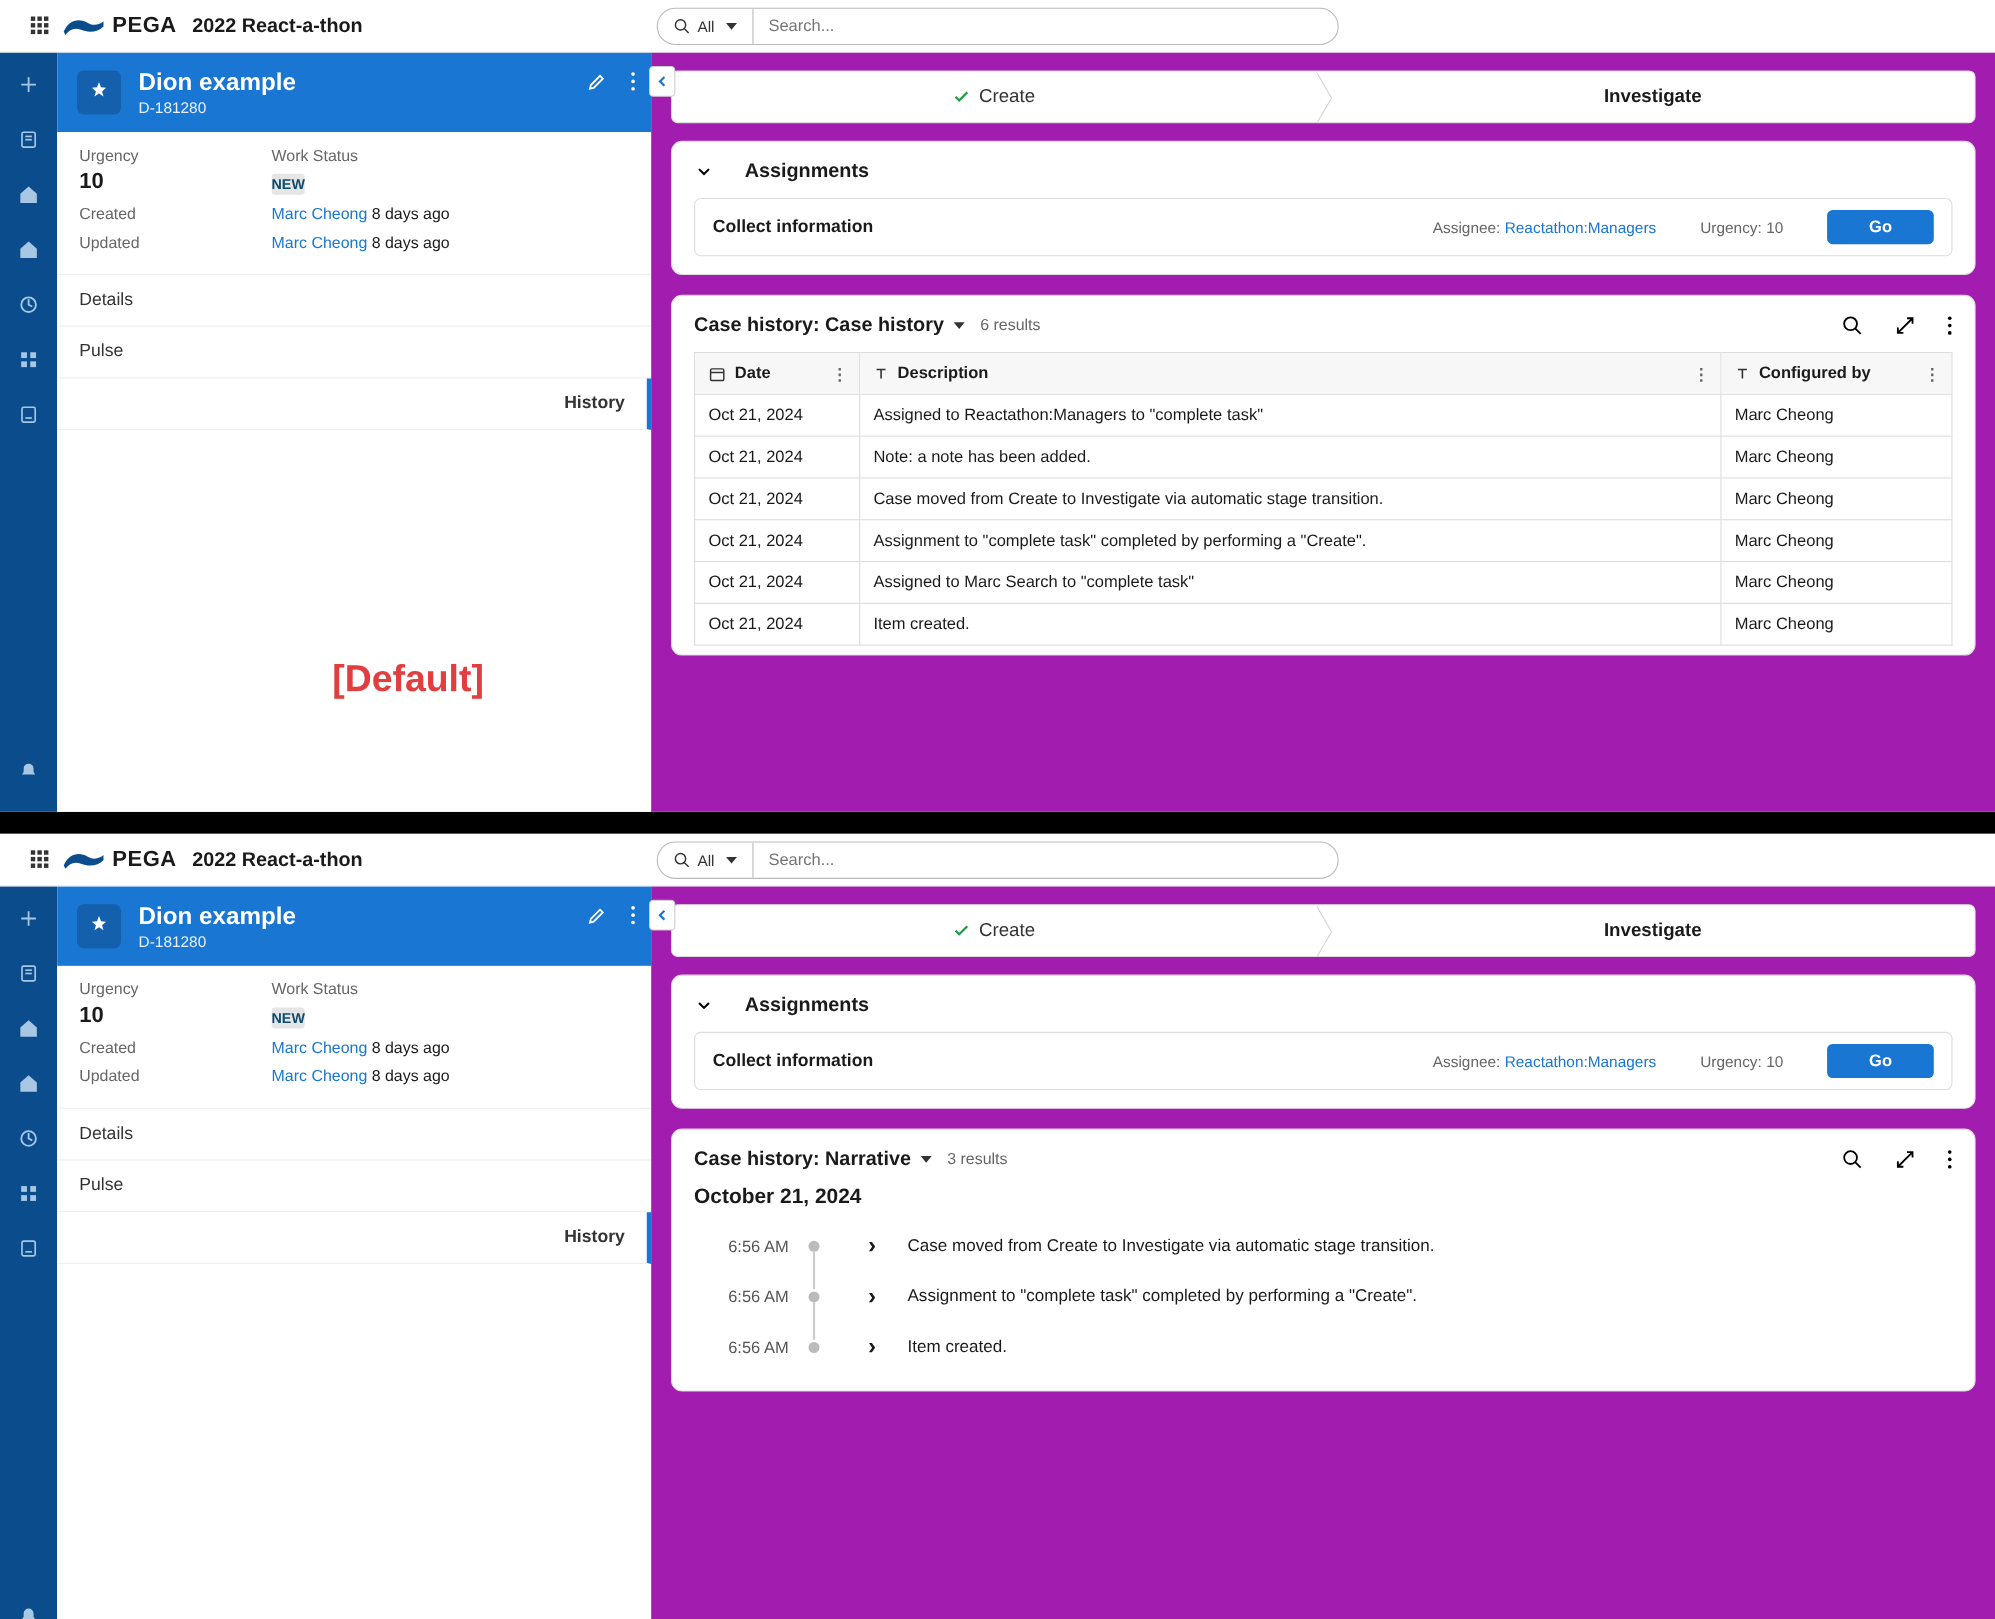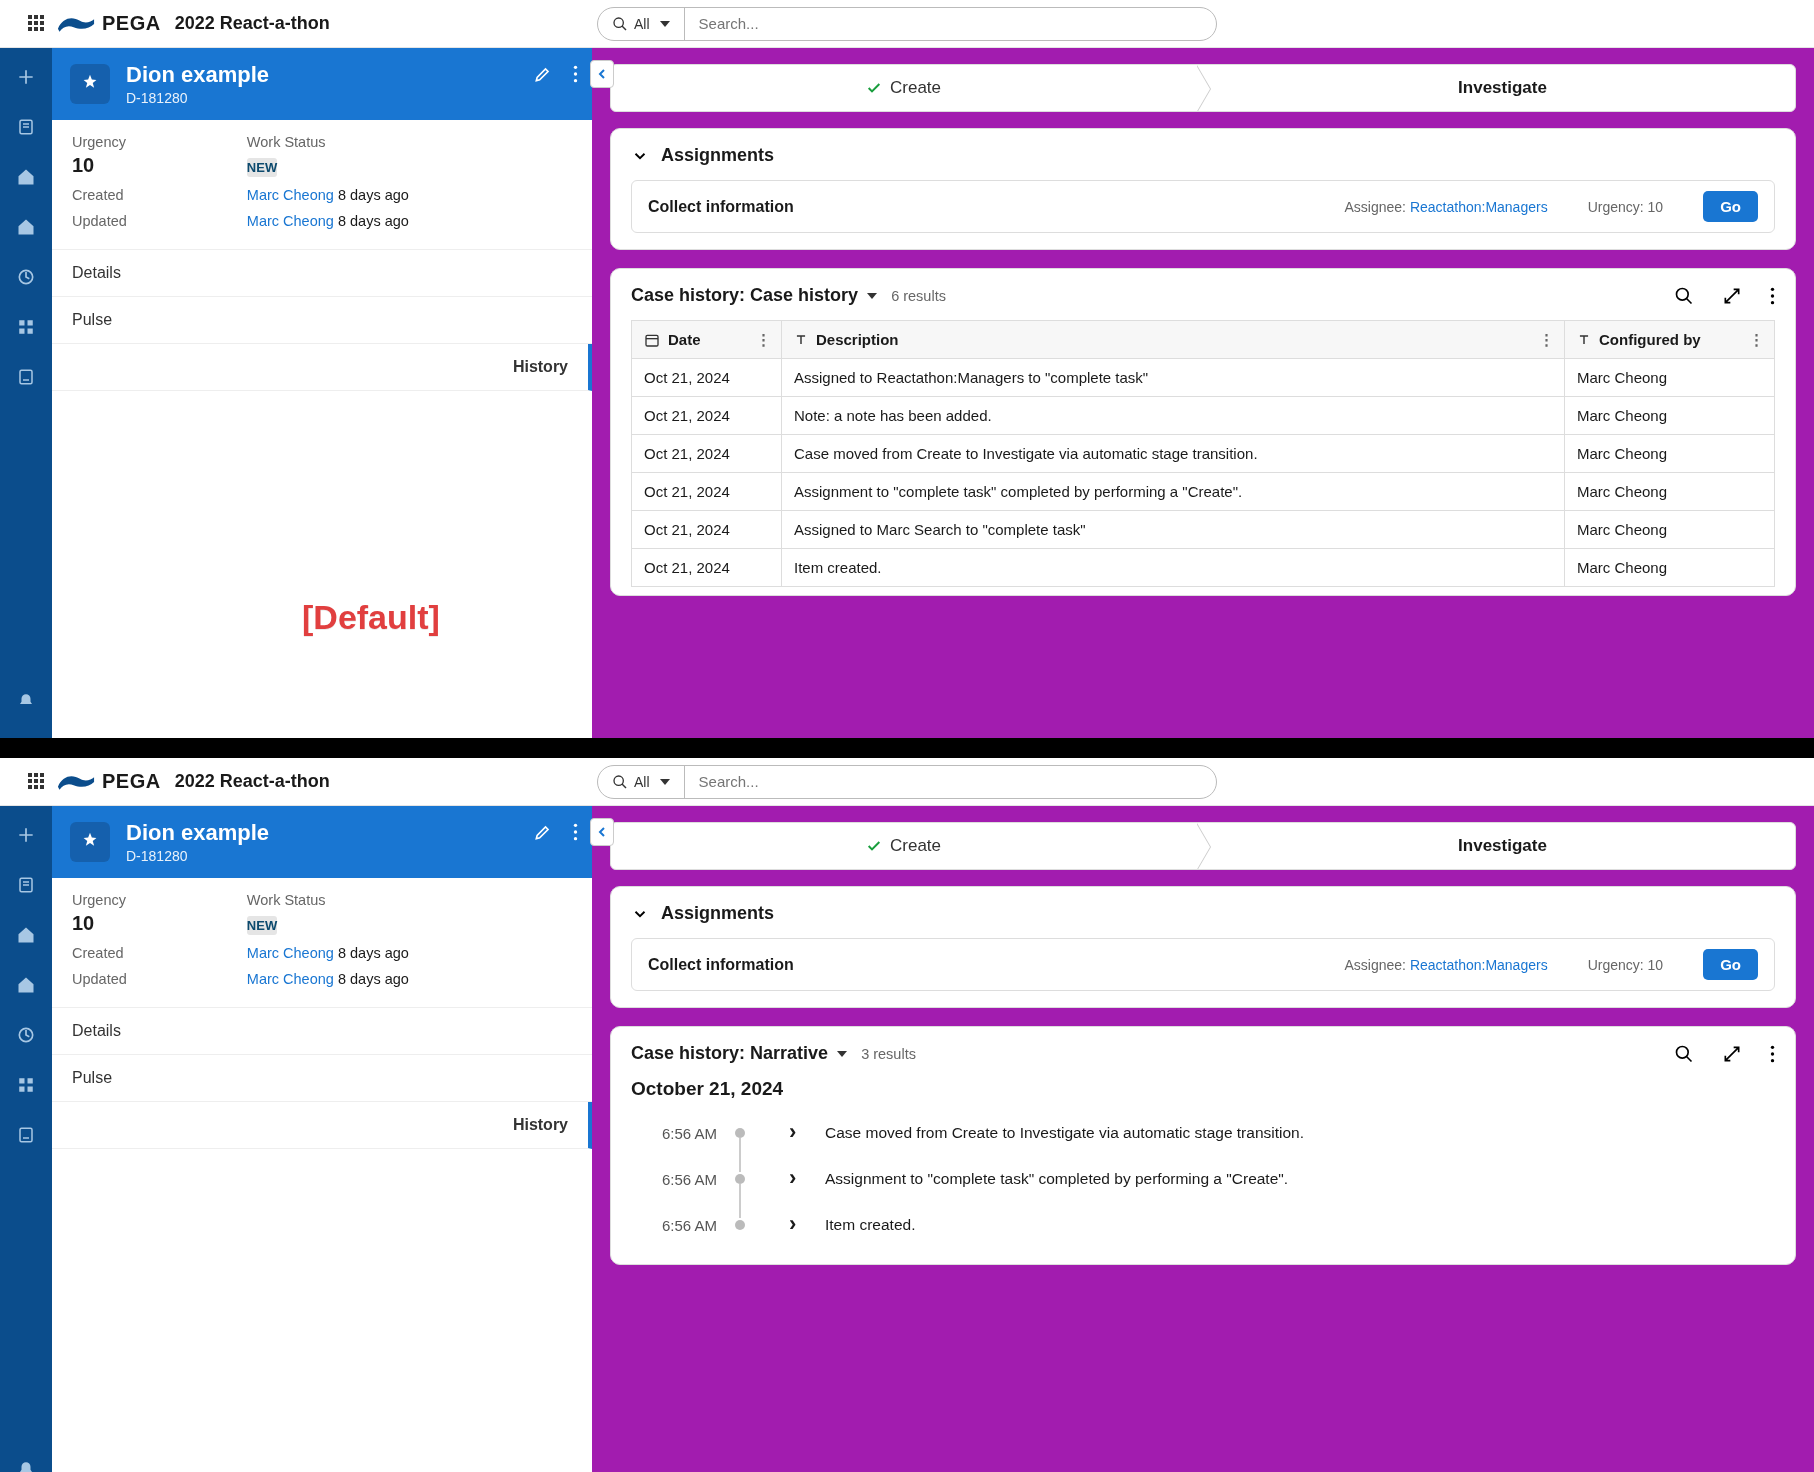--- a/index.html
+++ b/index.html
@@ -36,25 +36,25 @@
   .overlay-label { position:absolute; font-weight:900; font-size:34px; color:#e13f3f; text-shadow:0 1px 0 rgba(0,0,0,0.08);}
   .main { flex:1; background:#a21caf; padding:16px 18px; position:relative;}
   .collapse-tab { position:absolute; left:-2px; top:12px; width:24px; height:28px; background:#fff; border:1px solid #ccc; border-radius:4px; display:flex; align-items:center; justify-content:center;}
   .stepper { background:#fff; border:1px solid #ddd; border-radius:6px; height:48px; display:flex; align-items:stretch; overflow:hidden; margin-bottom:16px;}
   .step { flex:1; display:flex; align-items:center; justify-content:center; gap:8px; font-size:17px; font-weight:500; position:relative;}
   .step.done { color:#333; }
   .step.done .check { color:#1a9e3e; }
   .step.active { font-weight:700; }
   .step-arrow { width:0; height:0; border-top:24px solid transparent; border-bottom:24px solid transparent; border-left:14px solid #fff; filter: drop-shadow(1px 0 0 #ccc);}
   .card { background:#fff; border:1px solid #ddd; border-radius:10px; padding:16px 20px; margin-bottom:18px;}
-  .card-head { display:flex; align-items:center; gap:12px; font-size:18px; font-weight:700; margin-bottom:14px;}
+  .card-head { display:flex; align-items:center; gap:28px; font-size:18px; font-weight:700; margin-bottom:14px;}
   .assign-row { border:1px solid #ddd; border-radius:6px; padding:10px 16px; display:flex; align-items:center; gap:30px;}
   .assign-row .title { font-weight:700; flex:0 0 auto; font-size:16px;}
   .assign-row .meta { margin-left:auto; display:flex; align-items:center; gap:40px; color:#666;}
-  .go-btn { background:#1976d2; color:#fff; border:0; border-radius:5px; padding:7px 17px; font-size:15px; font-weight:600;text-align:center;}
+  .go-btn { background:#1976d2; color:#fff; border:0; border-radius:5px; padding:7px 38px; font-size:15px; font-weight:600;text-align:center;}
   .history-head { display:flex; align-items:center; gap:14px; margin-bottom:14px;}
   .history-title { font-size:18px; font-weight:700; }
   .history-title .sub { font-weight:700;}
   .results { color:#666; font-size:14.5px;}
   .history-tools { margin-left:auto; display:flex; gap:28px; align-items:center; color:#333;}
   table.history { width:100%; border-collapse:collapse; border:1px solid #ddd; font-size:15px;}
   table.history th { text-align:left; background:#f7f7f7; border:1px solid #ddd; padding:10px 12px; font-weight:700; position:relative;}
   table.history td { border:1px solid #ddd; padding:10px 12px;}
   .th-inner { display:flex; align-items:center; gap:8px;}
   .th-menu { position:absolute; right:10px; top:50%; transform:translateY(-50%); color:#666;}

